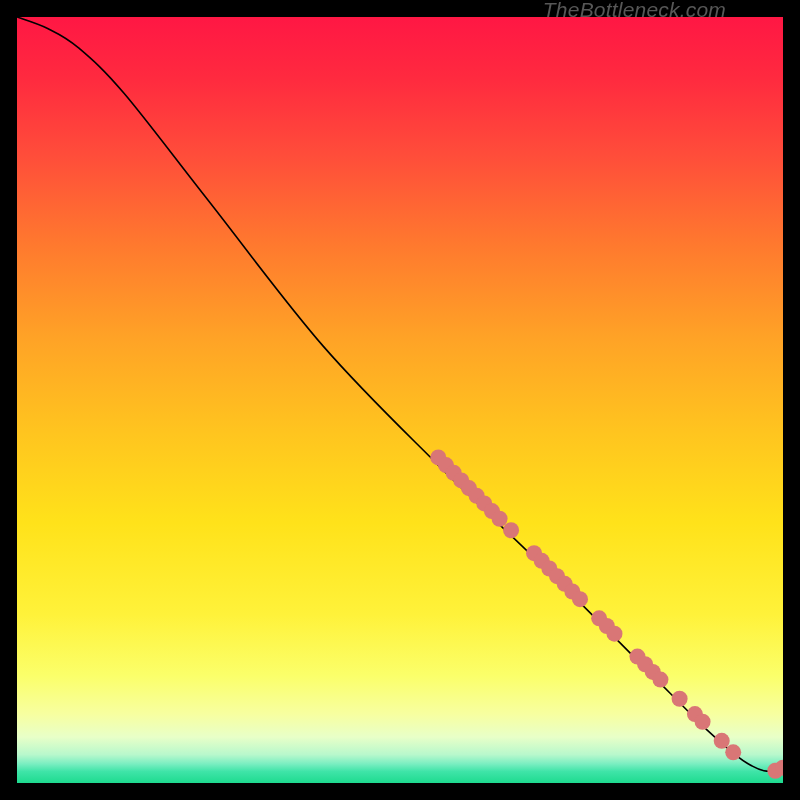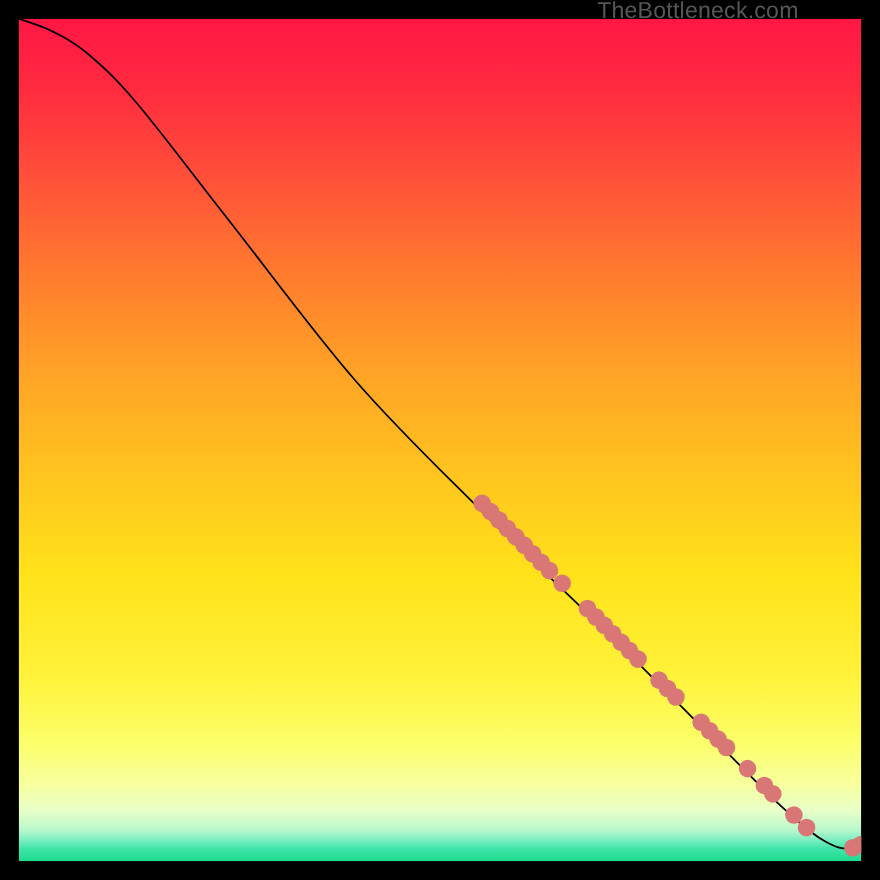--- a/index.html
+++ b/index.html
@@ -8,20 +8,21 @@
     width: 800px;
     height: 800px;
     background: #000000;
     overflow: hidden;
     font-family: Arial, Helvetica, sans-serif;
   }
   .stage {
     position: relative;
     width: 744px;
     height: 800px;
+    font-style: italic;
   }
   .plot-area {
     position: absolute;
     left: 17px;
     top: 17px;
     width: 766px;
     height: 766px;
   }
   .watermark {
     position: absolute;

